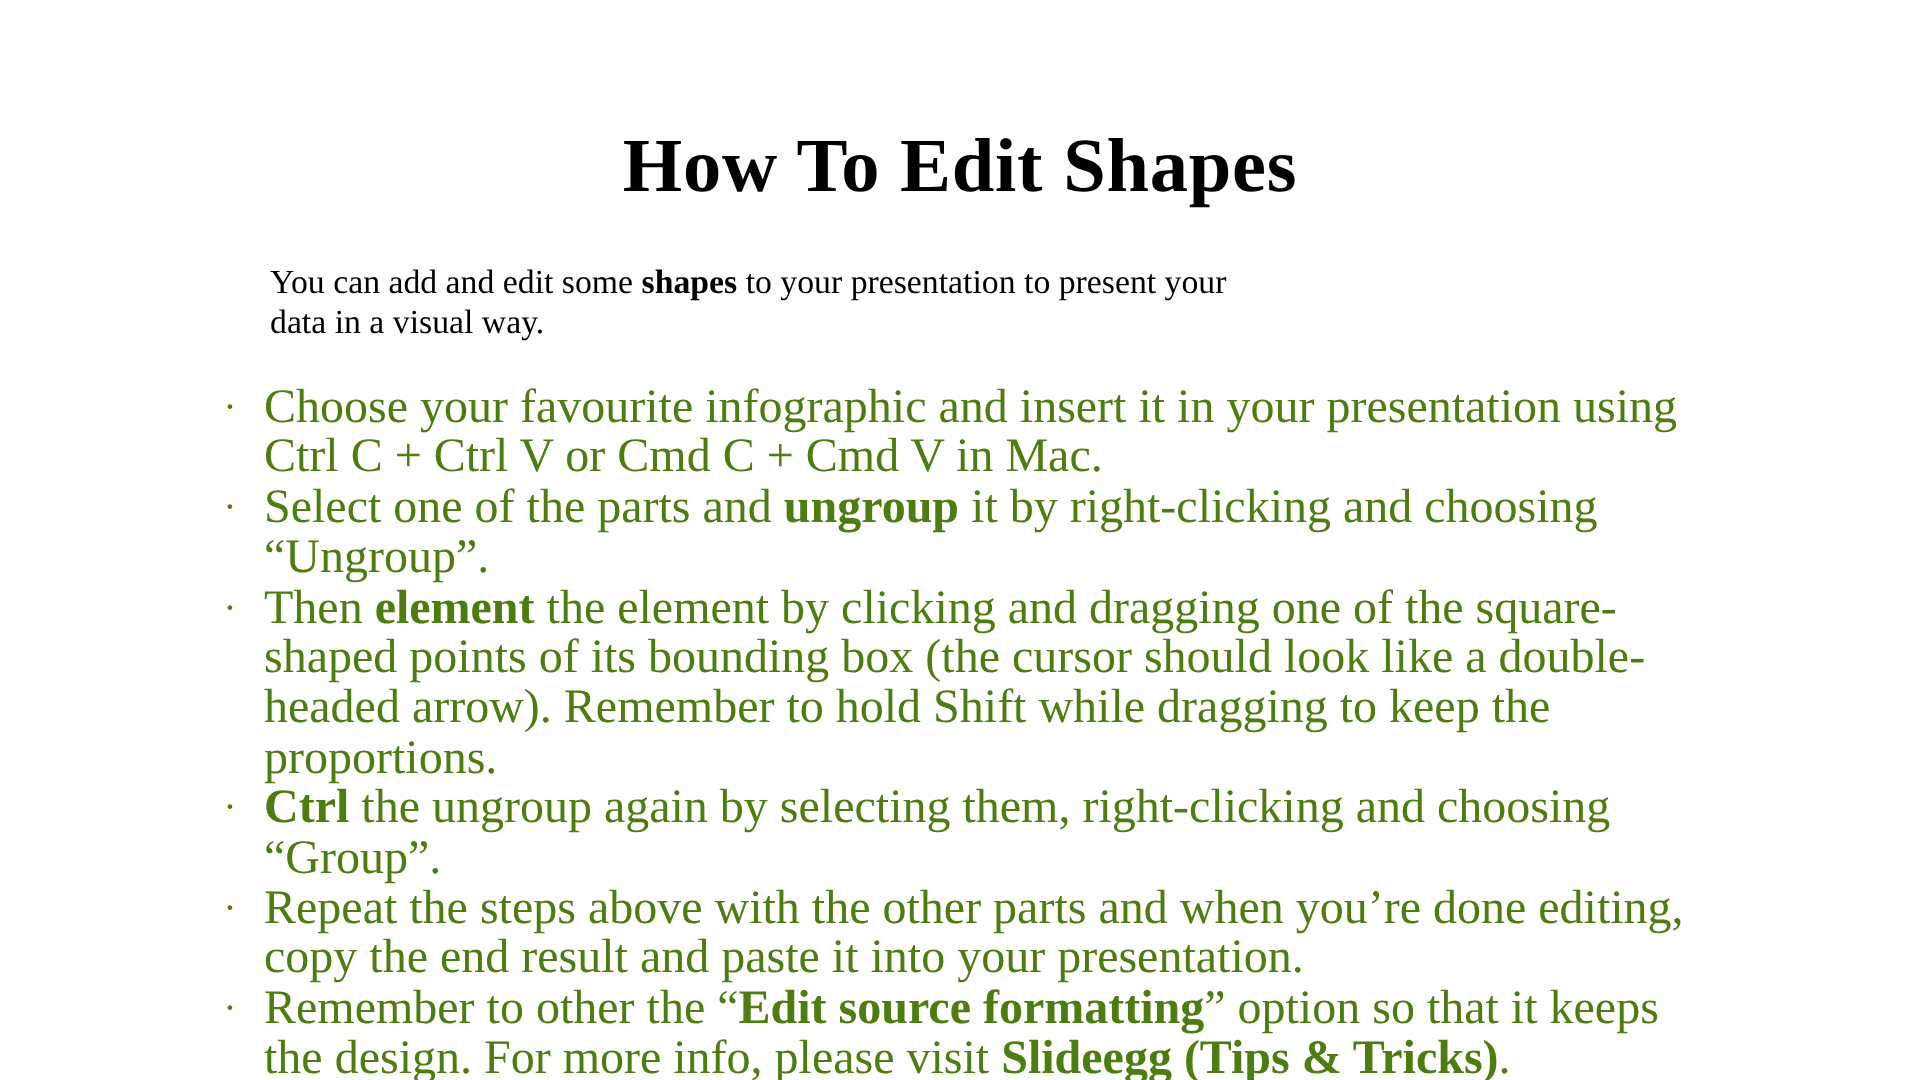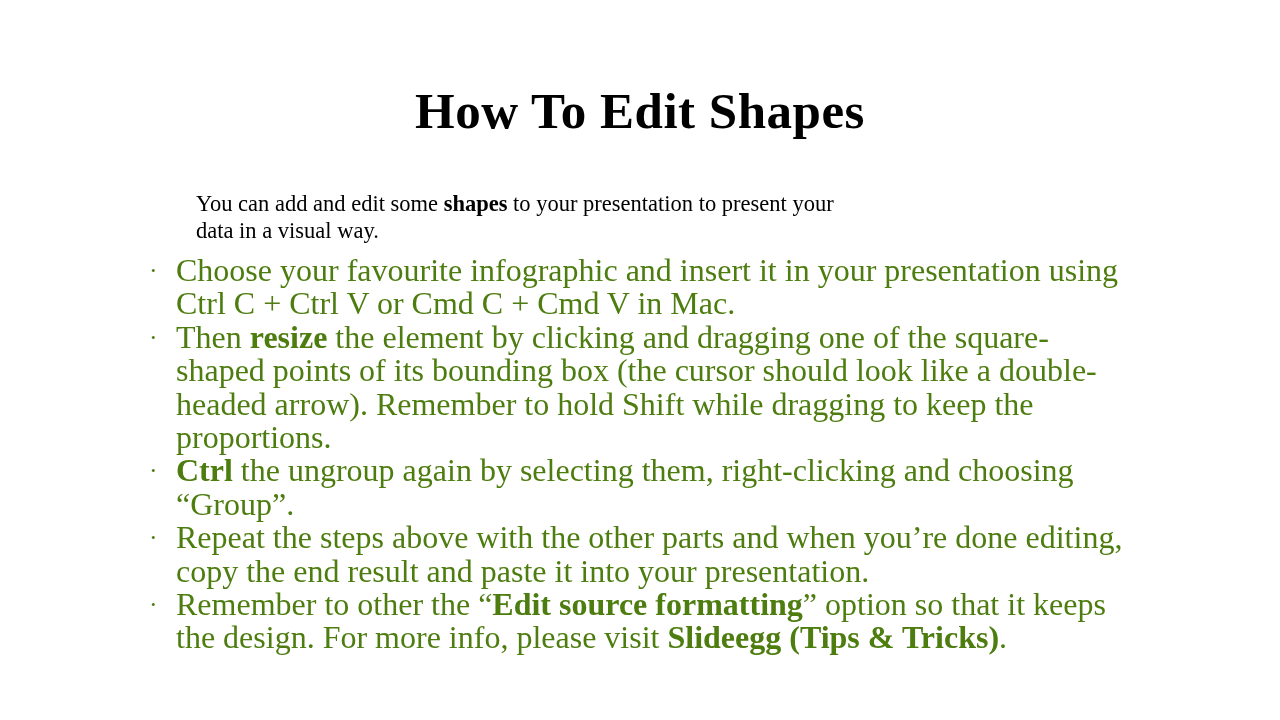--- a/index.html
+++ b/index.html
@@ -26,21 +26,21 @@
     top: 82px;
     left: 0;
     width: 1280px;
     text-align: center;
     font-size: 51px;
     font-weight: 700;
     letter-spacing: 0.5px;
     color: #000000;
   }
   .intro {
-    margin: 16px;
+    margin: 0;
     position: absolute;
     top: 175px;
     left: 180px;
     width: 670px;
     font-size: 22.5px;
     line-height: 26.5px;
     color: #000000;
   }
   .bullets {
     margin: 0;
@@ -71,18 +71,19 @@
   }
 </style>
 </head>
 <body>
 
 <div class="slide">
   <h1 class="title">How To Edit Shapes</h1>
   <p class="intro"><span>You can add and edit some </span><span class="b">shapes</span><span> to your presentation to present your data in a visual way.</span></p>
   <ul class="bullets">
       <li><span>Choose your favourite infographic and insert it in your presentation using Ctrl C + Ctrl V or Cmd C + Cmd V in Mac.</span></li>
-      <li><span>Then </span><span class="b">resize</span><span> the element by clicking and dragging one of the square-shaped points of its bounding box (the cursor should look like a double-headed arrow). Remember to hold Shift while dragging to keep the proportions.</span></li>
+      <li><span>Select one of the parts and </span><span class="b">ungroup</span><span> it by right-clicking and choosing “Ungroup”.</span></li>
+      <li><span>Then </span><span class="b">element</span><span> the element by clicking and dragging one of the square-shaped points of its bounding box (the cursor should look like a double-headed arrow). Remember to hold Shift while dragging to keep the proportions.</span></li>
       <li><span class="b">Ctrl</span><span> the ungroup again by selecting them, right-clicking and choosing “Group”.</span></li>
       <li><span>Repeat the steps above with the other parts and when you’re done editing, copy the end result and paste it into your presentation.</span></li>
       <li><span>Remember to other the “</span><span class="b">Edit source formatting</span><span>” option so that it keeps the design. For more info, please visit </span><span class="b">Slideegg (Tips &amp; Tricks)</span><span>.</span></li>
     </ul>
 </div>
 
 </body></html>

